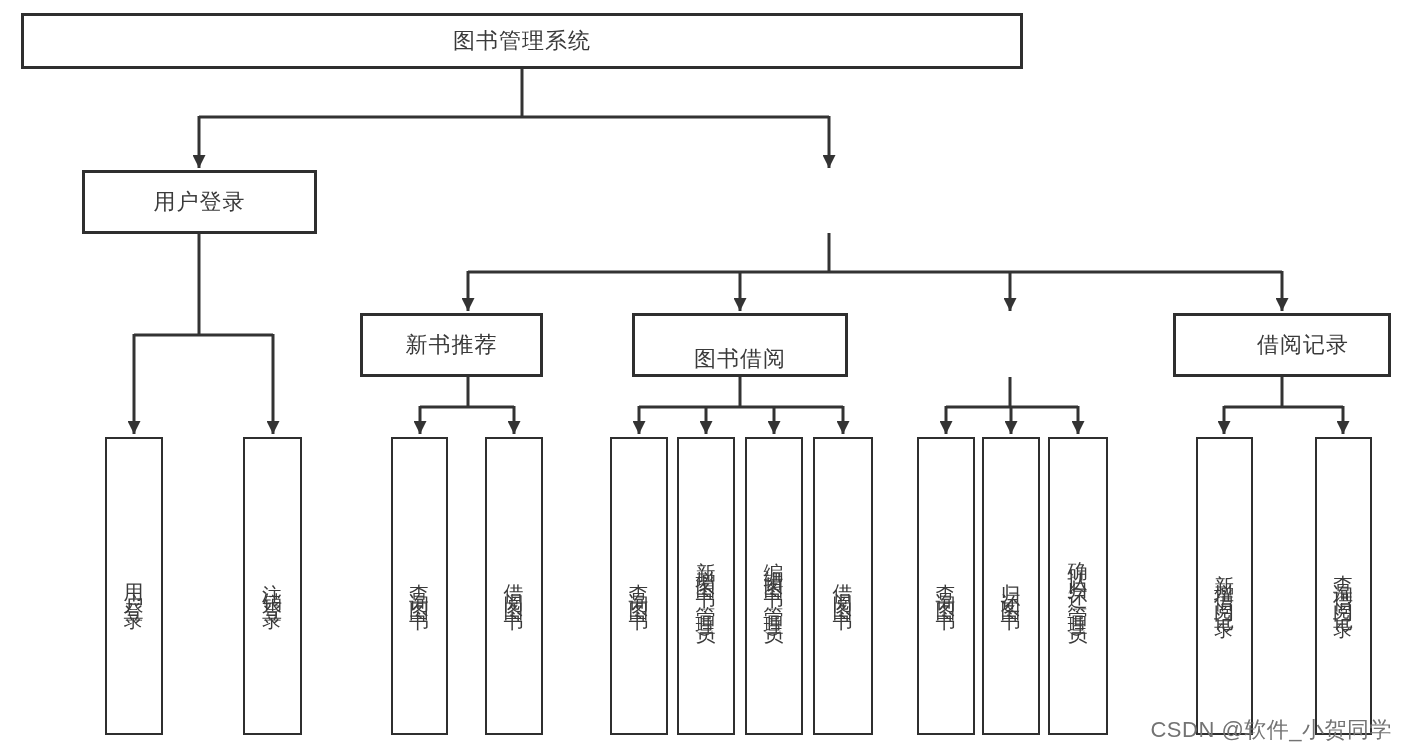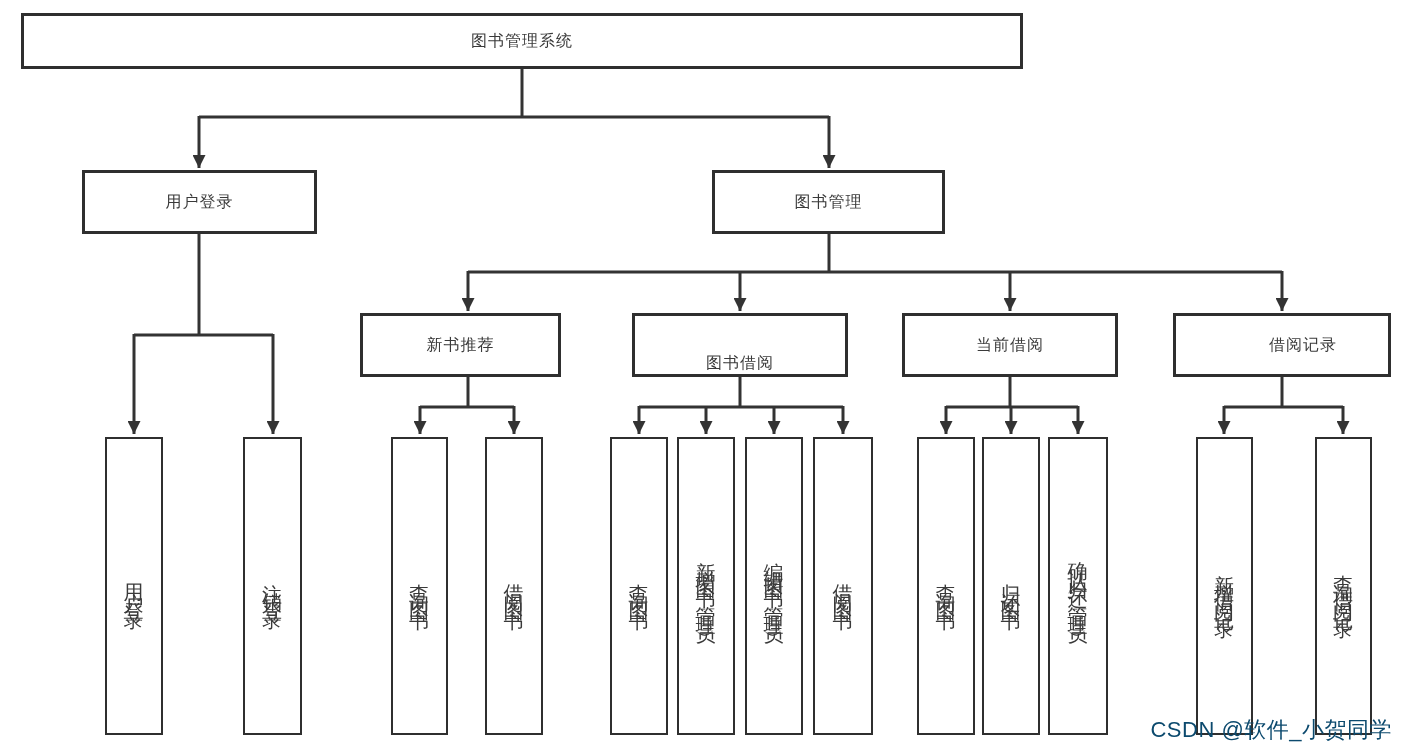--- a/index.html
+++ b/index.html
@@ -22,21 +22,21 @@
     height: 747px;
   }
   .hbox {
     position: absolute;
     box-sizing: border-box;
     border: 3px solid #2f2f2f;
     background: #ffffff;
     display: flex;
     align-items: center;
     justify-content: center;
-    font-size: 16px;
+    font-size: 22px;
     color: #3a3a3a;
     letter-spacing: 1px;
     white-space: nowrap;
   }
   .vbox {
     position: absolute;
     box-sizing: border-box;
     top: 437px;
     height: 298px;
     border: 2px solid #2f2f2f;
@@ -52,21 +52,21 @@
     line-height: 1;
     letter-spacing: 9px;
     color: #3a3a3a;
     white-space: nowrap;
   }
   #watermark {
     position: absolute;
     right: 13px;
     bottom: 2px;
     font-size: 22px;
-    color: #0c4a6e;
+    color: #737373;
     letter-spacing: 0.5px;
     white-space: nowrap;
   }
 </style>
 </head>
 <body>
 
 <div id="canvas">
 
   <svg id="connectors" viewBox="0 0 1405 747" xmlns="http://www.w3.org/2000/svg">
@@ -119,32 +119,26 @@
     </g>
   </svg>
 
   <div class="hbox" style="left:21px; top:13px; width:1002px; height:56px;">
     <span>图书管理系统</span>
   </div>
 
   <div class="hbox" style="left:82px; top:170px; width:235px; height:64px;">
     <span>用户登录</span>
   </div>
-  <div class="hbox" style="left:712px; top:170px; width:233px; height:64px;">
-    <span>图书管理</span>
-  </div>
 
-  <div class="hbox" style="left:360px; top:313px; width:201px; height:64px;">
+  <div class="hbox" style="left:360px; top:313px; width:183px; height:64px;">
     <span>新书推荐</span>
   </div>
   <div class="hbox" style="left:632px; top:313px; width:216px; height:64px;align-items:flex-end;">
     <span>图书借阅</span>
-  </div>
-  <div class="hbox" style="left:902px; top:313px; width:216px; height:64px;">
-    <span>当前借阅</span>
   </div>
   <div class="hbox" style="left:1173px; top:313px; width:218px; height:64px;padding-left:42px;">
     <span>借阅记录</span>
   </div>
 
   <div class="vbox" style="left:105px; width:58px;">
     <span class="vtext">用户登录</span>
   </div>
   <div class="vbox" style="left:243px; width:59px;">
     <span class="vtext">注销登录</span>

